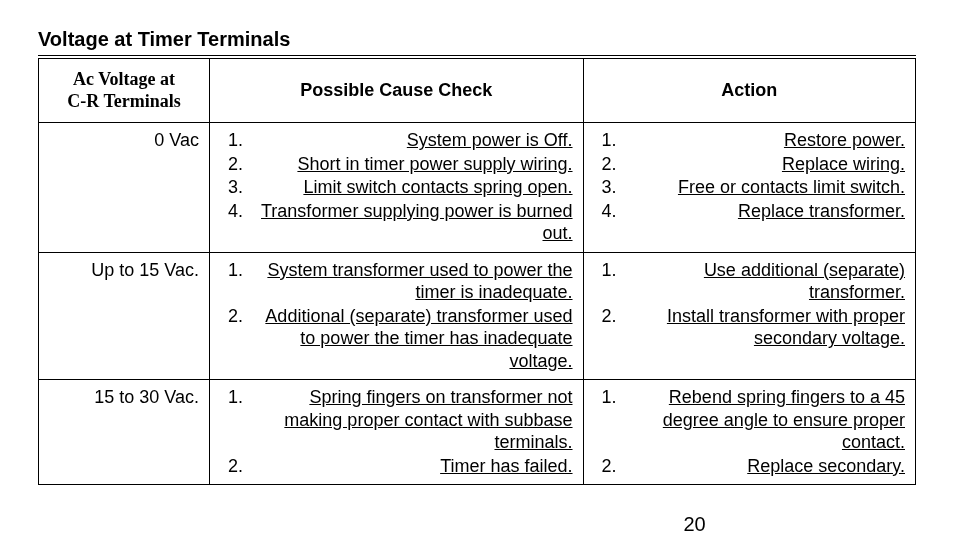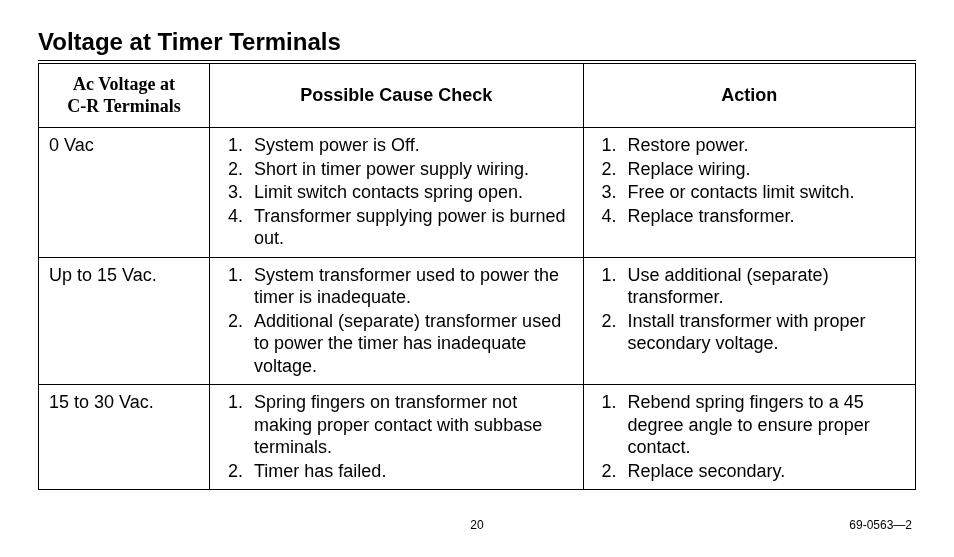--- a/index.html
+++ b/index.html
@@ -6,21 +6,21 @@
     font-family: Arial, Helvetica, sans-serif;
     margin: 0;
     padding: 28px 38px 18px 38px;
     background: #fff;
     color: #000;
     width: 954px;
     height: 557px;
     box-sizing: border-box;
   }
   .title {
-    font-size: 24px;
+    font-size: 20px;
     font-weight: bold;
     margin-bottom: 4px;
   }
   .tbl-wrap {
     border-top: 4px double #000;
   }
   table {
     width: 100%;
     border-collapse: collapse;
   }
@@ -34,35 +34,37 @@
     vertical-align: middle;
     line-height: 1.2;
   }
   th:first-child { width: 150px; font-family: Liberation Serif, serif; }
   td {
     border: 1.5px solid #000;
     padding: 6px 10px 6px 10px;
     font-size: 18px;
     vertical-align: top;
     line-height: 1.25;
+    text-align: right;
   }
   td.voltage {
     width: 150px;
   }
   ol {
     margin: 0;
     padding-left: 28px;
   }
   ol li {
     padding-left: 6px;
     margin-bottom: 1px;
+    text-decoration: underline;
   }
   .footer {
     display: flex;
-    font-size: 12px;
+    font-size: 20px;
     margin-top: 28px;
     padding: 0 4px;
   }
   .footer .page { flex:1; text-align:center; }
   .footer .doc { flex:1; text-align:right; }
   .footer .spacer { flex:1; }
 </style>
 </head>
 <body>
 
@@ -130,14 +132,13 @@
         </ol>
       </td>
     </tr>
   </tbody>
 </table>
 </div>
 
 <div class="footer">
   <div class="spacer"></div>
   <div class="page">20</div>
-  <div class="doc">69-0563—2</div>
 </div>
 
 </body></html>

